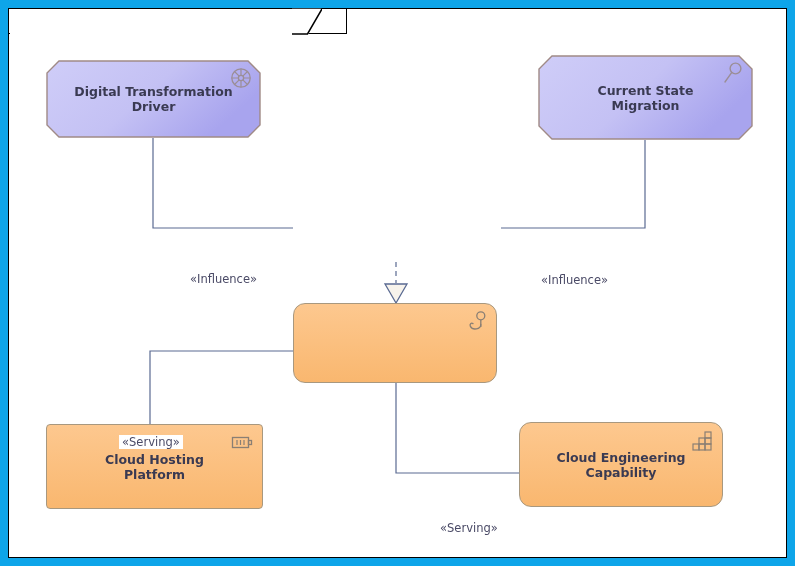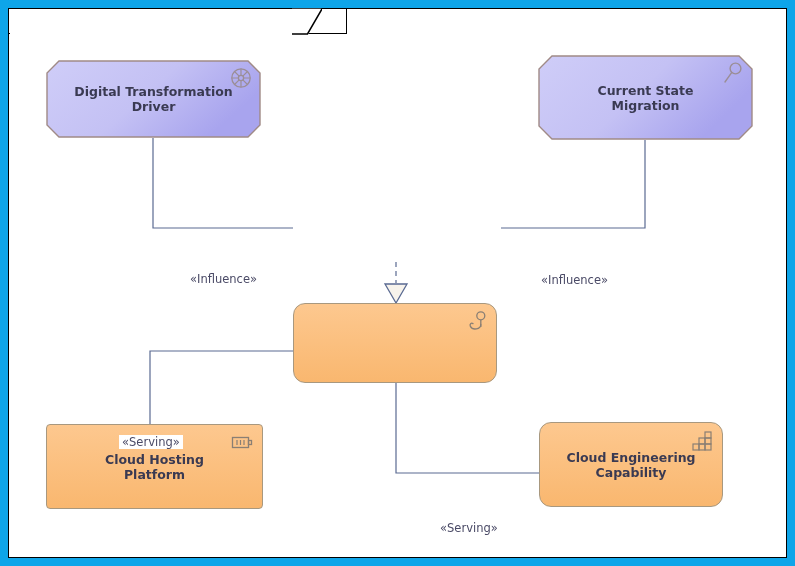--- a/index.html
+++ b/index.html
@@ -127,21 +127,21 @@
 
   <div class="node srect" style="left:46px;top:424px;width:217px;height:85px;">
     <svg class="ico" viewBox="0 0 24 24">
       <rect x="2.5" y="6.5" width="16" height="10" fill="none" stroke="#8a7f74" stroke-width="1.3"></rect>
       <rect x="18.5" y="9.5" width="3" height="4" fill="none" stroke="#8a7f74" stroke-width="1.3"></rect>
       <path d="M7,9 L7,14 M10.5,9 L10.5,14 M14,9 L14,14" stroke="#8a7f74" stroke-width="1.2"></path>
     </svg>
     <div class="label">Cloud Hosting Platform</div>
   </div>
 
-  <div class="node rrect" style="left:539px;top:422px;width:184px;height:85px;">
+  <div class="node rrect" style="left:519px;top:422px;width:204px;height:85px;">
     <svg class="ico" viewBox="0 0 24 24">
       <rect x="3" y="15" width="6" height="6" fill="none" stroke="#8a7f74" stroke-width="1.2"></rect>
       <rect x="9" y="15" width="6" height="6" fill="none" stroke="#8a7f74" stroke-width="1.2"></rect>
       <rect x="15" y="15" width="6" height="6" fill="none" stroke="#8a7f74" stroke-width="1.2"></rect>
       <rect x="9" y="9" width="6" height="6" fill="none" stroke="#8a7f74" stroke-width="1.2"></rect>
       <rect x="15" y="9" width="6" height="6" fill="none" stroke="#8a7f74" stroke-width="1.2"></rect>
       <rect x="15" y="3" width="6" height="6" fill="none" stroke="#8a7f74" stroke-width="1.2"></rect>
     </svg>
     <div class="label">Cloud Engineering Capability</div>
   </div>

